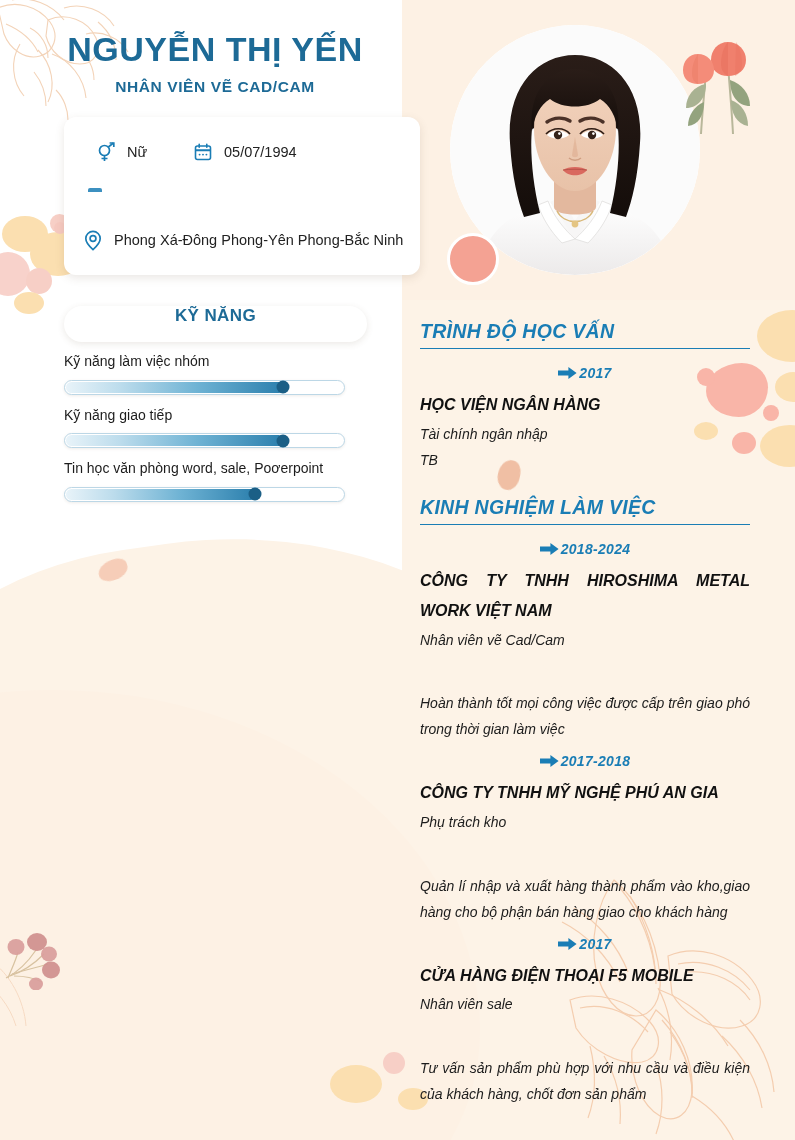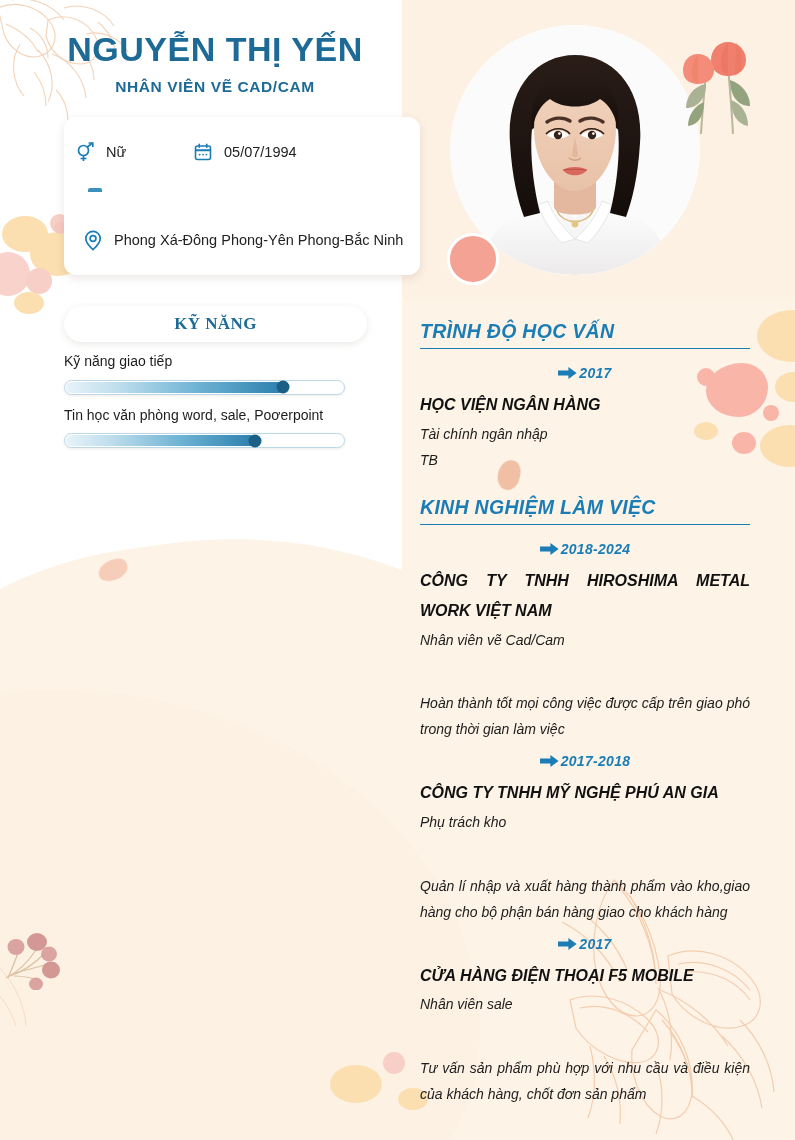--- a/index.html
+++ b/index.html
@@ -132,21 +132,21 @@
     width: 22px;
     height: 22px;
     flex: 0 0 22px;
     display: flex;
     align-items: center;
     justify-content: center;
     color: #1a7db5;
   }
   .info-row .ic svg { display: block; }
 
-  .row-gender  { left: 10px; top: 24px; }
+  .row-gender  { left: 31px; top: 24px; }
   .row-dob     { left: 128px; top: 24px; }
   .row-clip    { left: 18px; top: 62px; }
   .row-address { left: 18px; top: 112px; }
 
   
   .clip-sliver {
     width: 14px;
     height: 4px;
     background: #1a7db5;
     border-radius: 2px 2px 0 0;
@@ -185,23 +185,21 @@
   .skills-pill {
     position: absolute;
     left: 64px;
     top: 306px;
     width: 303px;
     height: 36px;
     background: #ffffff;
     border-radius: 18px;
     box-shadow: 0 2px 7px rgba(90, 70, 50, 0.12);
     display: flex;
-    align-items: center;
     justify-content: center;
-    font-family: Liberation Serif, serif;
   }
   .skills-pill-label {
     font-size: 17px;
     font-weight: bold;
     color: #1d6a96;
     letter-spacing: 0.4px;
   }
   .skills-list {
     position: absolute;
     left: 64px;
@@ -549,20 +547,27 @@
     </svg>
   </div>
 
   <div class="skills-pill">
     <span class="skills-pill-label">KỸ NĂNG</span>
   </div>
 
   <div class="skills-list">
 
 
+    <div class="skill-item">
+      <div class="skill-label">Kỹ năng làm việc nhóm</div>
+      <div class="skill-bar">
+        <div class="skill-fill" style="width:78%"></div>
+        <div class="skill-knob" style="left:78%"></div>
+      </div>
+    </div>
 
     <div class="skill-item">
       <div class="skill-label">Kỹ năng giao tiếp</div>
       <div class="skill-bar">
         <div class="skill-fill" style="width:78%"></div>
         <div class="skill-knob" style="left:78%"></div>
       </div>
     </div>
 
     <div class="skill-item">

